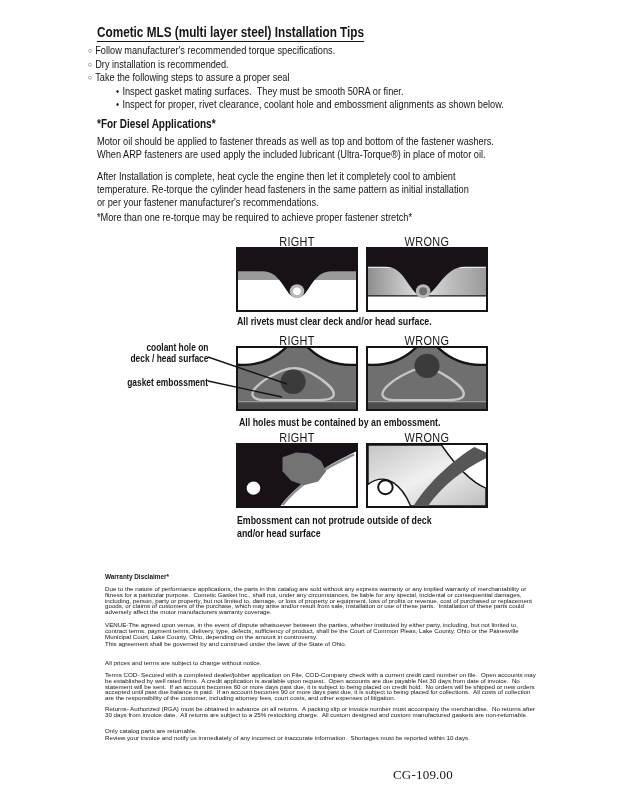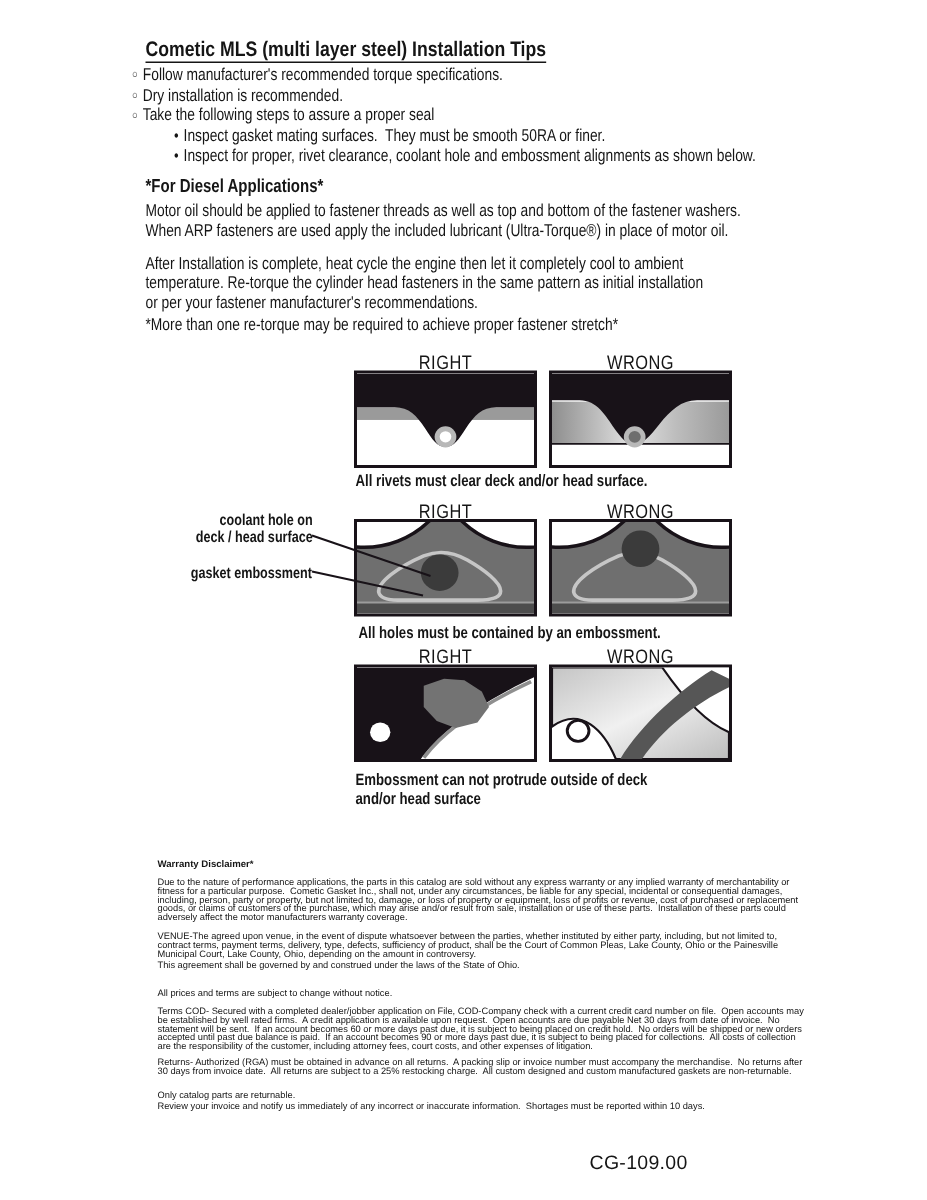--- a/index.html
+++ b/index.html
@@ -165,15 +165,15 @@
   <div class="abs fine" style="left:105px;top:672px;">Terms COD- Secured with a completed dealer/jobber application on File, COD-Company check with a current credit card number on file.  Open accounts may
 be established by well rated firms.  A credit application is available upon request.  Open accounts are due payable Net 30 days from date of invoice.  No
 statement will be sent.  If an account becomes 60 or more days past due, it is subject to being placed on credit hold.  No orders will be shipped or new orders
 accepted until past due balance is paid.  If an account becomes 90 or more days past due, it is subject to being placed for collections.  All costs of collection
 are the responsibility of the customer, including attorney fees, court costs, and other expenses of litigation.</div>
   <div class="abs fine" style="left:105px;top:706px;">Returns- Authorized (RGA) must be obtained in advance on all returns.  A packing slip or invoice number must accompany the merchandise.  No returns after
 30 days from invoice date.  All returns are subject to a 25% restocking charge.  All custom designed and custom manufactured gaskets are non-returnable.</div>
   <div class="abs fine" style="left:105px;top:728px;">Only catalog parts are returnable.</div>
   <div class="abs fine" style="left:105px;top:734.5px;">Review your invoice and notify us immediately of any incorrect or inaccurate information.  Shortages must be reported within 10 days.</div>
 
-  <div class="abs code" style="left:393px;top:767px;">CG-109.00</div>
+  <div class="abs code" style="left:393px;top:767px;font-family:Liberation Serif, serif;">CG-109.00</div>
 
 </div>
 
 </body></html>

